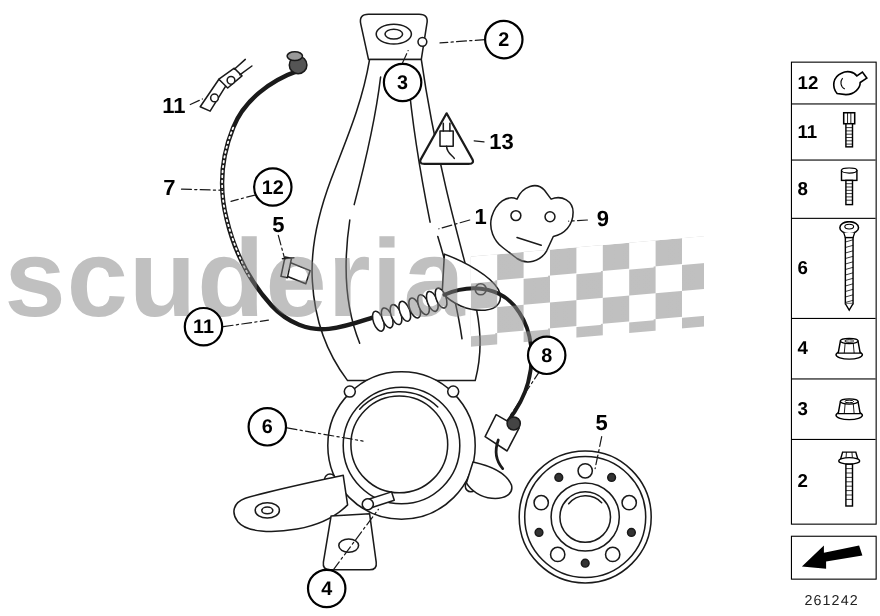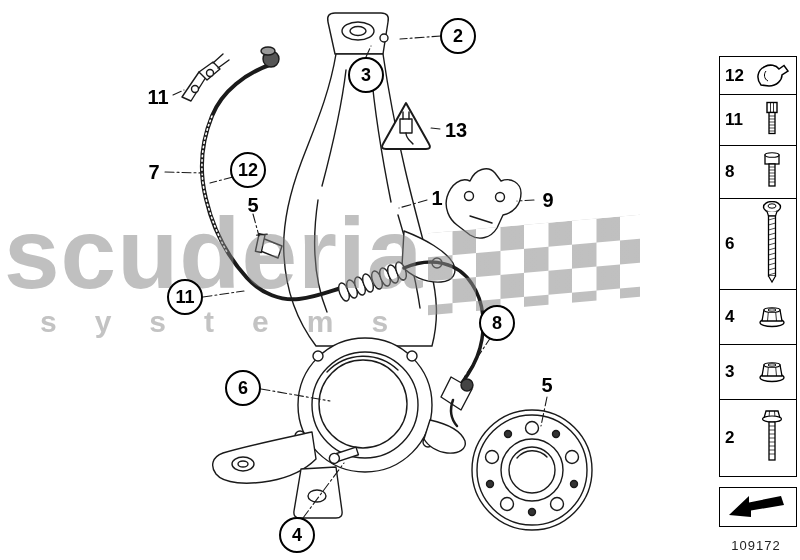--- a/index.html
+++ b/index.html
@@ -155,21 +155,20 @@
         <path d="M203,297 L244,291"></path>
         <path d="M491,337 L463,379"></path>
         <path d="M261,389 L330,401"></path>
         <path d="M547,397 L541,426"></path>
         <path d="M303,518 L344,463"></path>
       </g>
     </g>
   </svg>
 
   <div class="wm-title">scuderia</div>
-  <div class="wm-sub">systems</div>
   <div class="wm-flag"></div>
 
   <div class="co plain" style="left:437px;top:198px">1</div>
   <div class="co circle" style="left:458px;top:36px">2</div>
   <div class="co circle" style="left:366px;top:75px">3</div>
   <div class="co circle" style="left:297px;top:535px">4</div>
   <div class="co plain" style="left:547px;top:385px">5</div>
   <div class="co circle" style="left:243px;top:388px">6</div>
   <div class="co plain" style="left:154px;top:172px">7</div>
   <div class="co circle" style="left:497px;top:323px">8</div>
@@ -274,15 +273,15 @@
     </div>
   </div>
 
   <div class="nav-box">
     <span>
       <svg width="70" height="32" viewBox="0 0 70 32">
         <path d="M6,26 L26,7 L26,13.5 L58,7 L61,16 L28,21.5 L28,28 Z" fill="#000"></path>
       </svg>
     </span>
   </div>
-  <div class="fig-num">109172</div>
+  <div class="fig-num">261242</div>
 
 </div>
 
 </body></html>

